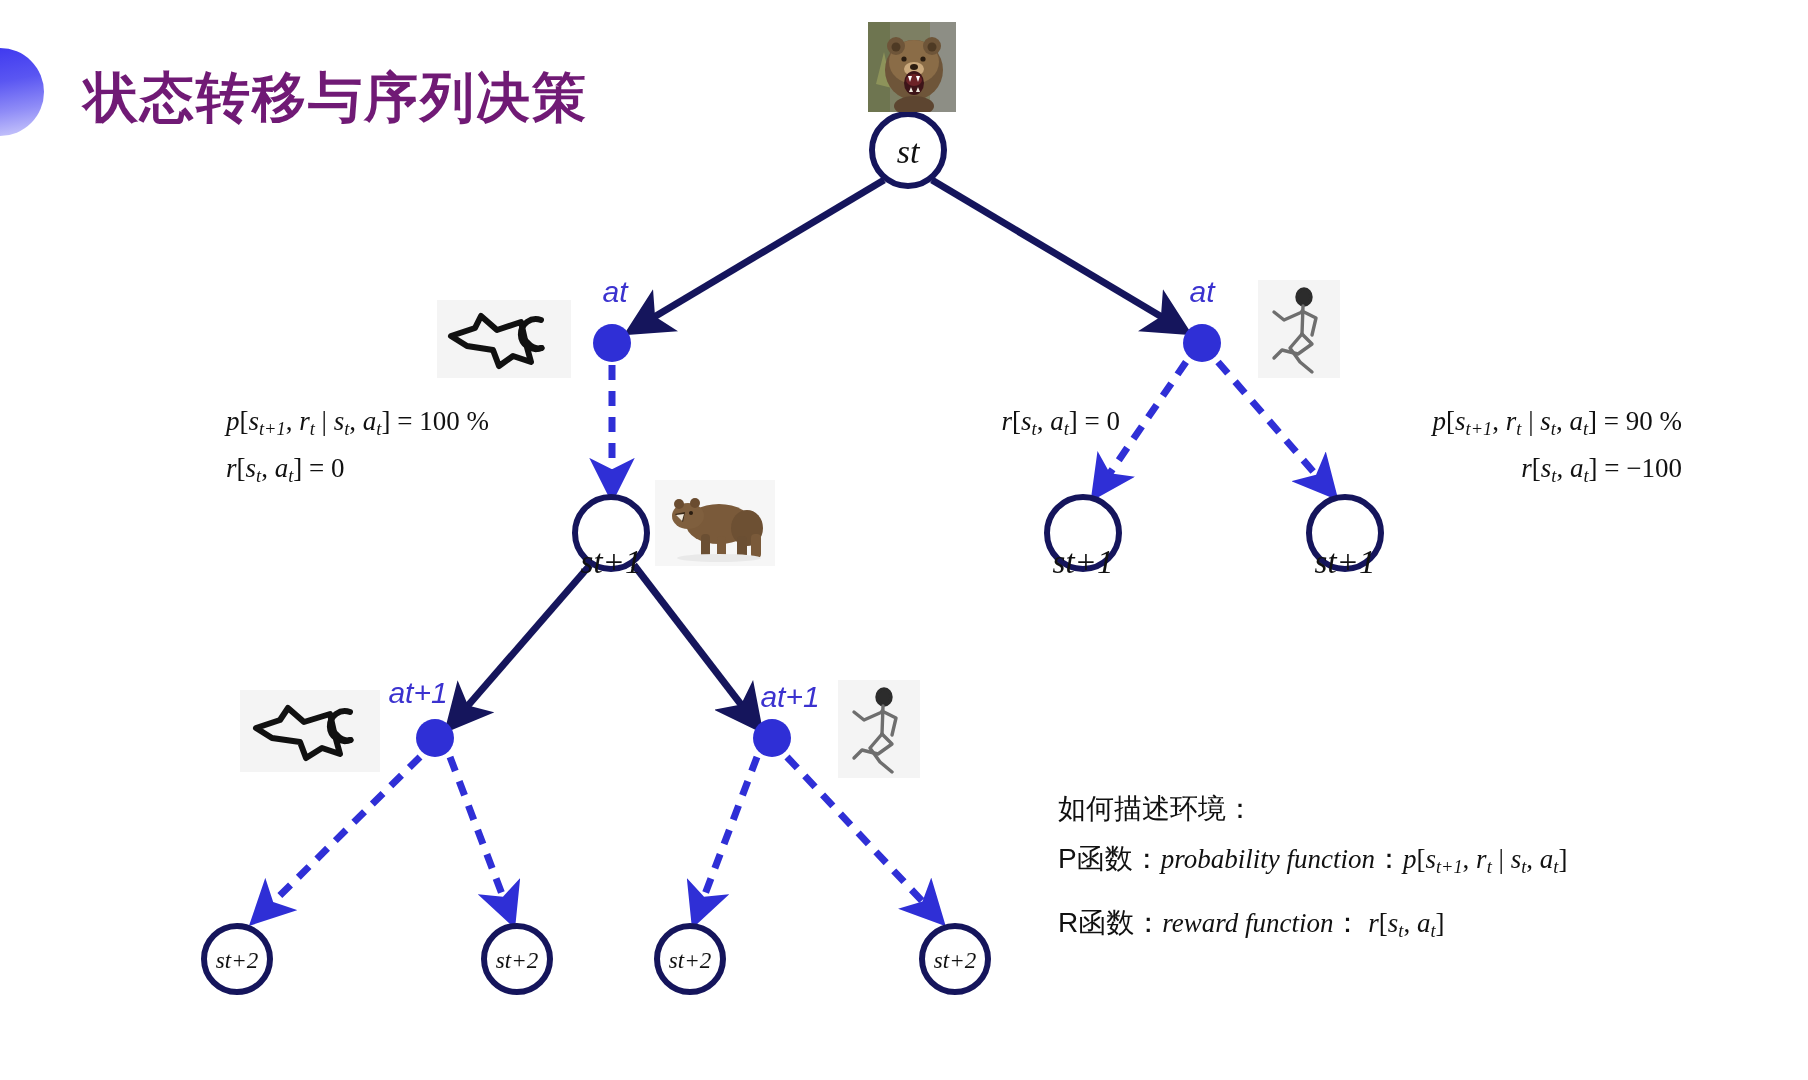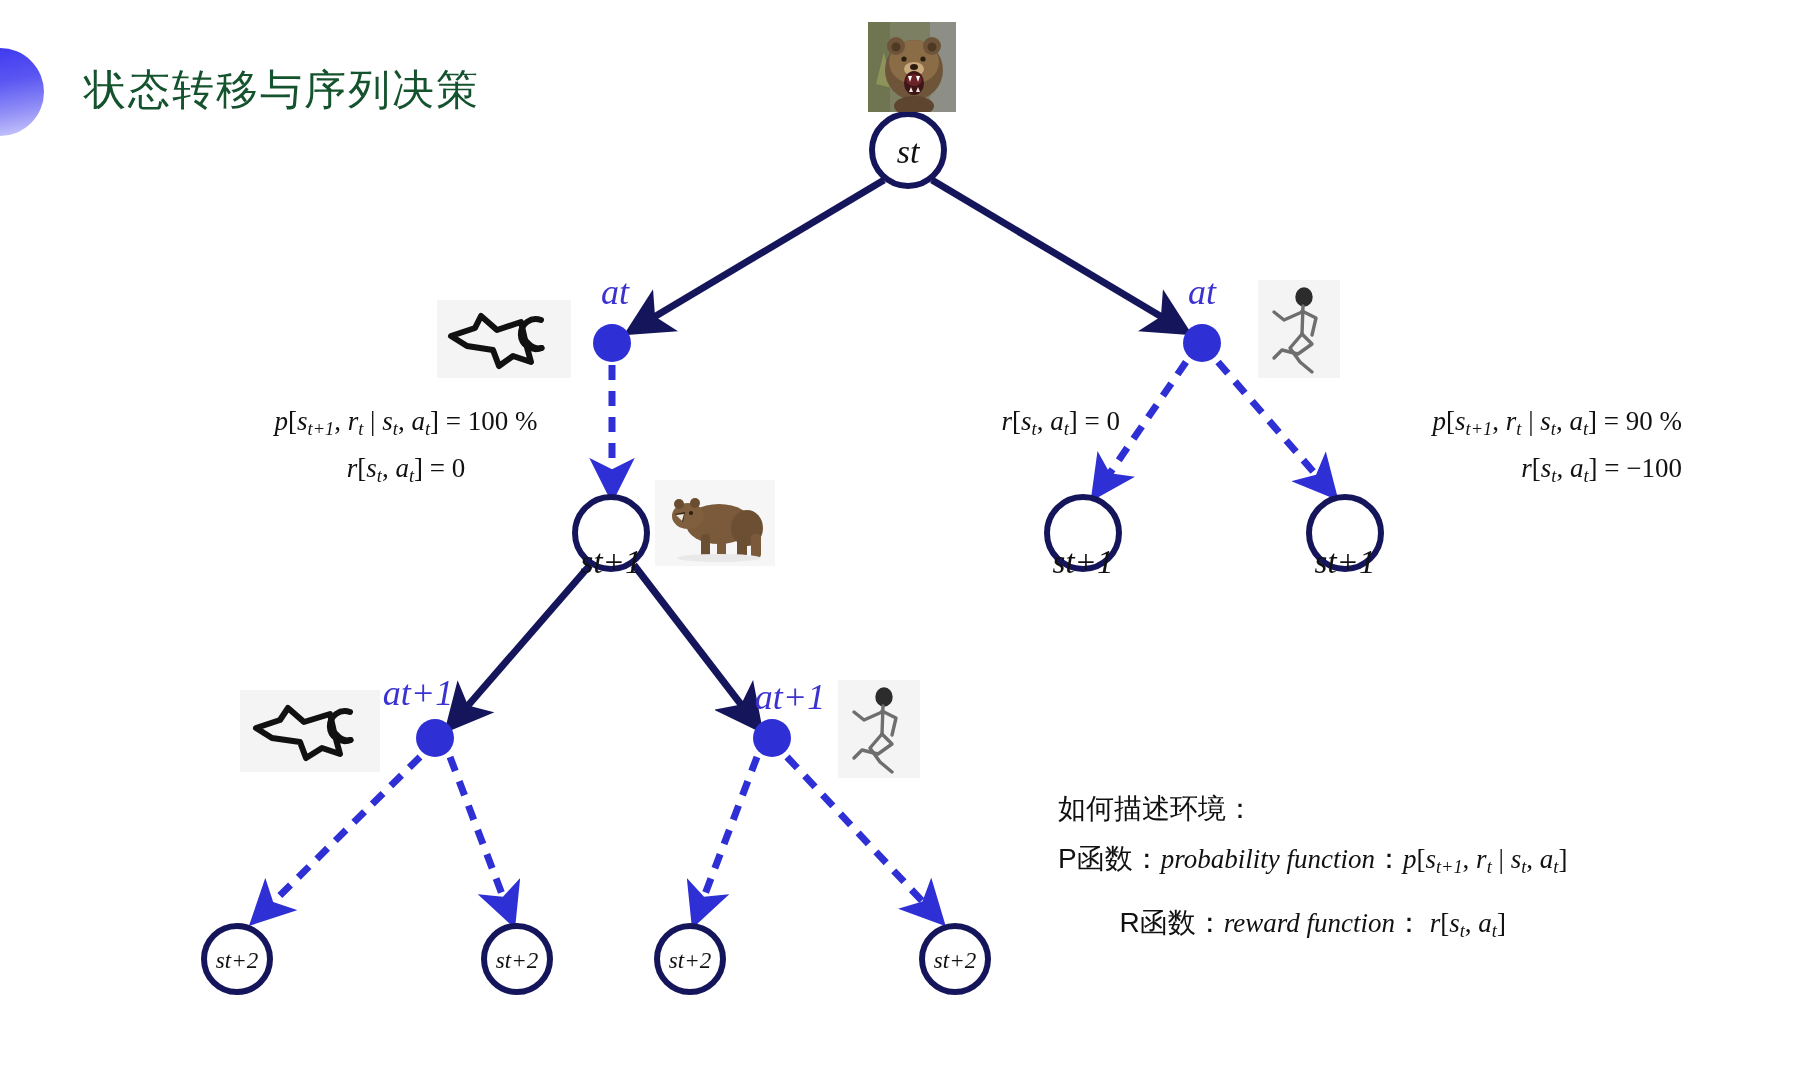--- a/index.html
+++ b/index.html
@@ -23,24 +23,25 @@
     width: 88px;
     height: 88px;
     border-radius: 50%;
     background: linear-gradient(170deg, #3a34ef 0%, #5a56f2 40%, #8f8cf7 70%, #cfcefb 100%);
   }
   #page-title {
     position: absolute;
     left: 84px;
     top: 62px;
     font-family: "Liberation Sans", sans-serif;
-    font-size: 42px;
+    font-size: 54px;
     letter-spacing: 2px;
-    color: #14532d;
-    white-space: nowrap;
+    color: #701a75;
+    white-space: nowrap;
+    font-weight: bold;
   }
 
   
   #diagram-svg {
     position: absolute;
     left: 0;
     top: 0;
     width: 1808px;
     height: 1080px;
   }
@@ -70,62 +71,61 @@
     pointer-events: none;
     white-space: nowrap;
   }
   .state-label.lvl0 { font-size: 34px; }
   .state-label.lvl1 { font-size: 33px; margin-top: 27px; }
   .state-label.lvl2 { font-size: 23px; }
 
   .action-label {
     position: absolute;
     transform: translate(-50%, -50%);
-    font-family: Liberation Serif, serif;
+    font-family: Liberation Sans, sans-serif;
     font-style: italic;
     color: #3b32cf;
-    font-size: 36px;
+    font-size: 30px;
     white-space: nowrap;
     pointer-events: none;
   }
 
   
   .formula-block {
     position: absolute;
     font-family: "Liberation Serif", serif;
     color: #111111;
     white-space: nowrap;
   }
   .formula-line {
     font-size: 27px;
     line-height: 1.75;
     white-space: nowrap;
   }
   .formula-block.align-right .formula-line { text-align: right; }
-  .formula-block.align-center .formula-line { text-align: center; }
+  .formula-block.align-center .formula-line { text-align: left; }
 
   
   #legend {
     position: absolute;
     left: 1058px;
     top: 790px;
     color: #111111;
   }
   #legend .legend-title {
     font-family: "Liberation Sans", sans-serif;
     font-size: 28px;
     margin-bottom: 12px;
     white-space: nowrap;
   }
   #legend .legend-row {
     font-family: "Liberation Sans", sans-serif;
     font-size: 28px;
     margin-bottom: 26px;
     white-space: nowrap;
-    text-align: center;
   }
   #legend .legend-row .math {
     font-size: 27px;
   }
 
   
   .pic {
     position: absolute;
     background: #f4f4f4;
     overflow: hidden;

